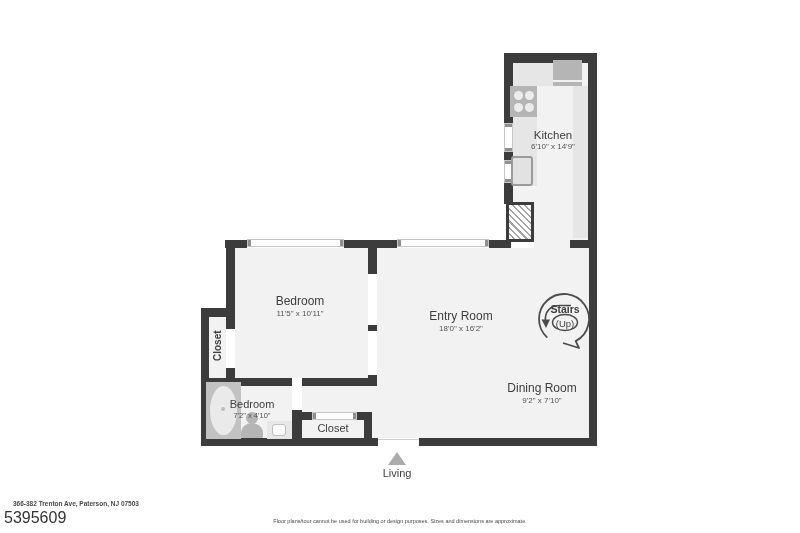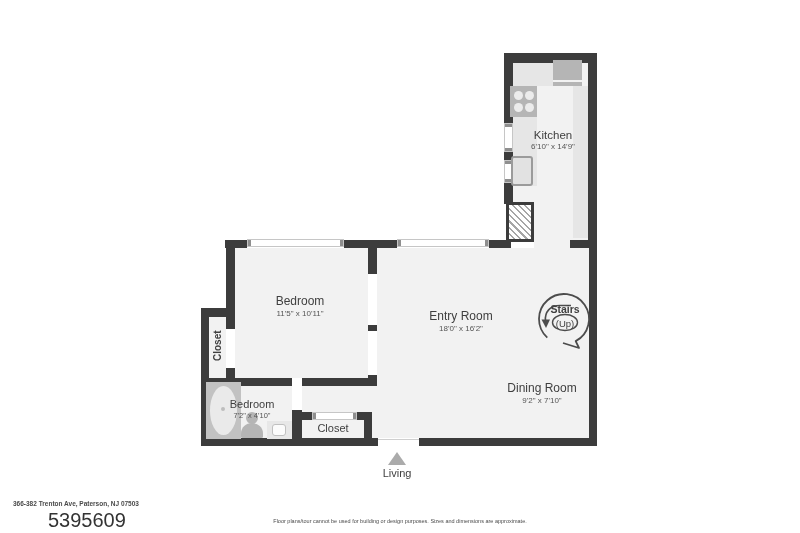--- a/index.html
+++ b/index.html
@@ -21,21 +21,21 @@
   .room-label{position:absolute;transform:translateX(-50%);text-align:center;white-space:nowrap;}
   .room-name{font-weight:normal;font-size:11.5px;line-height:1.15;}
   .room-name.lg{font-size:12px;}
   .room-dims{font-size:8px;color:#555;line-height:1.3;}
   .vert-label{position:absolute;display:flex;align-items:center;justify-content:center;
               writing-mode:vertical-rl;transform:rotate(180deg);font-weight:bold;font-size:10px;}
   .burner{position:absolute;width:9px;height:9px;border-radius:50%;background:#ececec;}
   .tri-up{position:absolute;width:0;height:0;border-left:9px solid transparent;
           border-right:9px solid transparent;border-bottom:13px solid #ababab;}
   .footer-address{position:absolute;left:13px;top:500px;font-size:6.5px;font-weight:bold;color:#4a4a4a;}
-  .footer-mls{position:absolute;left:4px;top:509px;font-size:20px;color:#333;margin-left:44px;}
+  .footer-mls{position:absolute;left:4px;top:509px;font-size:16px;color:#333;}
   .footer-disclaimer{position:absolute;left:0;right:0;top:518px;text-align:center;font-size:5.5px;color:#4a4a4a;}
 </style>
 </head>
 <body>
 
 <div class="canvas">
 
   <div class="floor" style="left:513px;top:63px;width:75px;height:177px;"></div>
   <div class="floor" style="left:534px;top:240px;width:36px;height:10px;"></div>
   <div class="floor" style="left:235px;top:248px;width:354px;height:190px;"></div>

